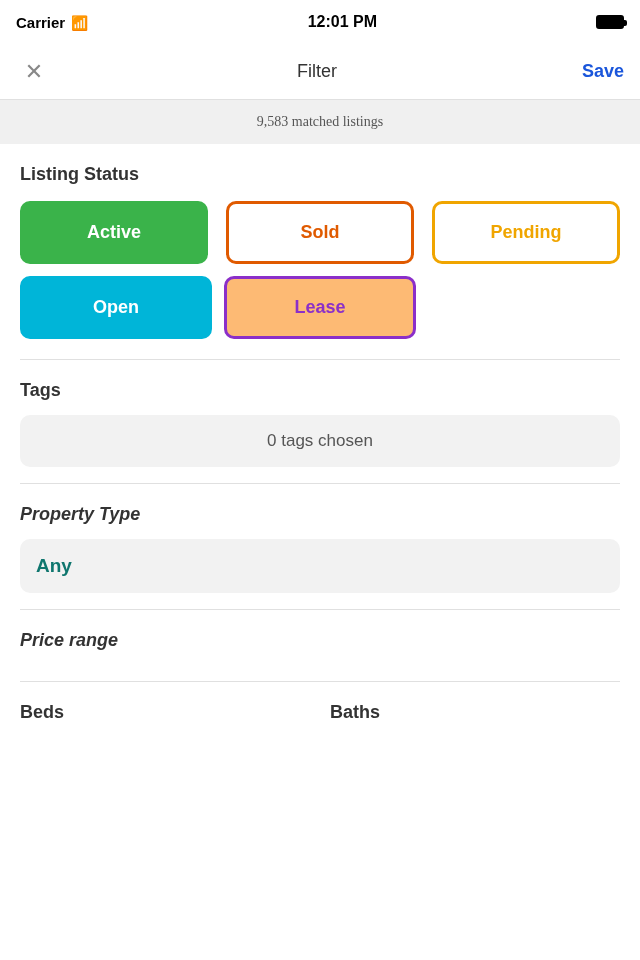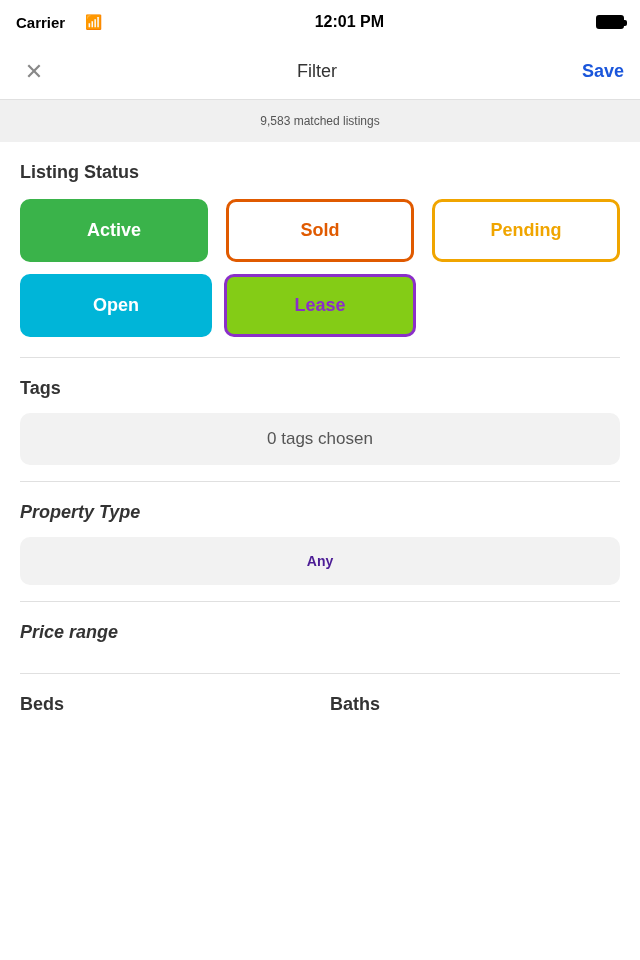--- a/index.html
+++ b/index.html
@@ -16,22 +16,22 @@
     .status-bar {
       display: flex;
       justify-content: space-between;
       align-items: center;
       padding: 0 16px;
       height: 44px;
       background: #ffffff;
     }
     .status-left {
       display: flex;
-      align-items: flex-start;
-      gap: 20px;
+      align-items: flex-end;
+      gap: 6px;
       font-size: 15px;
       font-weight: 600;
       color: #000;
     }
     .wifi-icon { font-size: 14px; }
     .status-center {
       font-size: 16px;
       font-weight: 600;
       color: #000;
     }
@@ -88,22 +88,23 @@
       font-weight: 700;
       color: #1a56db;
       cursor: pointer;
     }
 
     
     .match-banner {
       background: #f0f0f0;
       text-align: center;
       padding: 14px 16px;
-      font-size: 12px;
+      font-size: 14px;
       color: #555;
+      font-family: Liberation Serif, serif;
     }
 
     
     .section {
       padding: 20px 20px 0 20px;
     }
     .section-title {
       font-size: 18px;
       font-weight: 600;
       color: #333;
@@ -147,21 +148,21 @@
       background: #ffffff;
       color: #e05a00;
       border-color: #e05a00;
     }
     .status-btn.open-selected {
       background: #00b5d8;
       color: #ffffff;
       border-color: #00b5d8;
     }
     .status-btn.lease-outline {
-      background: #84cc16;
+      background: #fdba74;
       color: #8b2fc9;
       border-color: #8b2fc9;
     }
     .status-btn.empty {
       visibility: hidden;
     }
 
     
     .divider {
       height: 1px;
@@ -197,24 +198,24 @@
       font-size: 18px;
       font-weight: 600;
       color: #333;
       margin-bottom: 14px;
       font-style: italic;
     }
     .prop-picker {
       background: #f2f2f2;
       border-radius: 10px;
       padding: 16px;
-      text-align: center;
-      font-size: 14px;
-      font-weight: 600;
-      color: #4c1d95;
+      text-align: left;
+      font-size: 19px;
+      font-weight: 600;
+      color: #0f766e;
       cursor: pointer;
     }
 
     
     .price-section {
       padding: 20px 20px 16px 20px;
     }
     .price-title {
       font-size: 18px;
       font-weight: 600;

